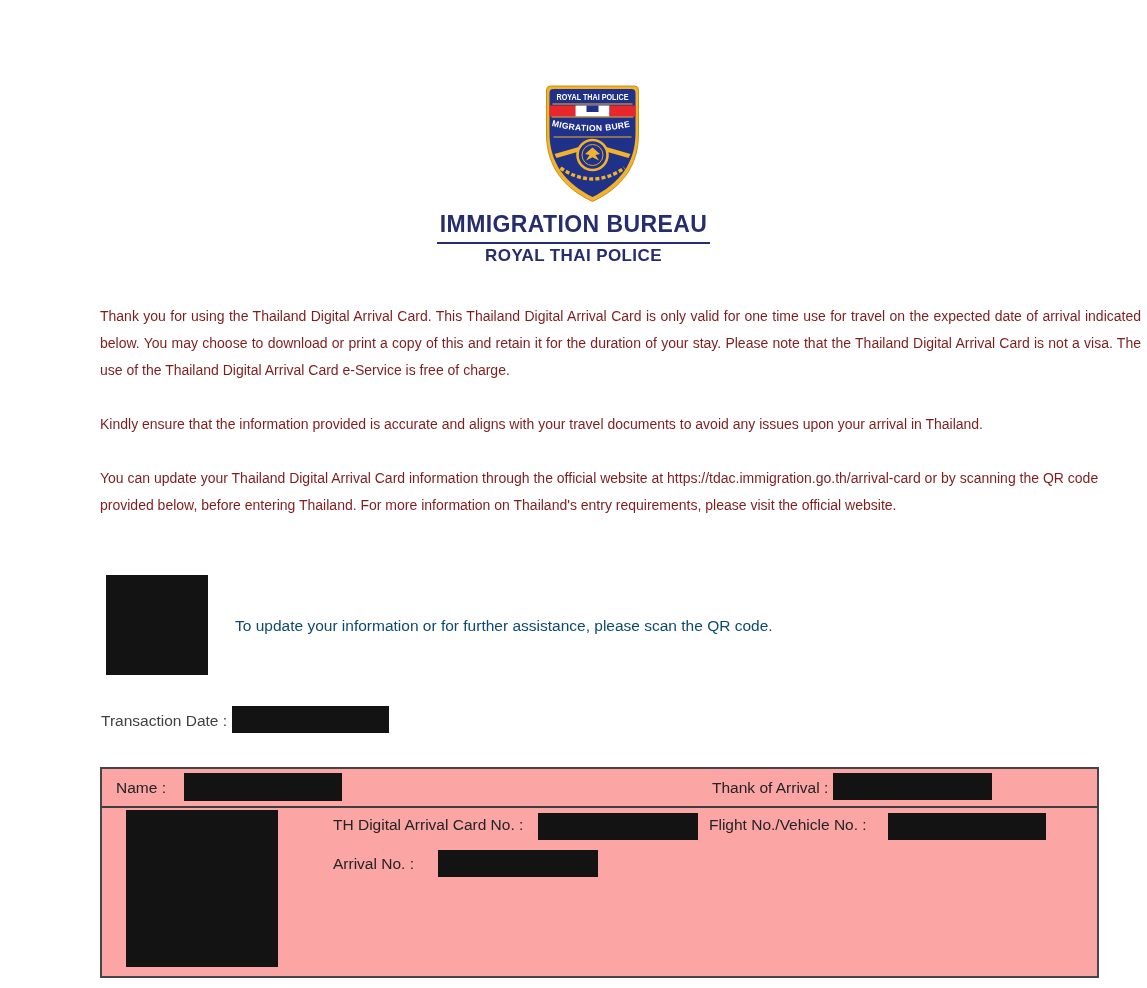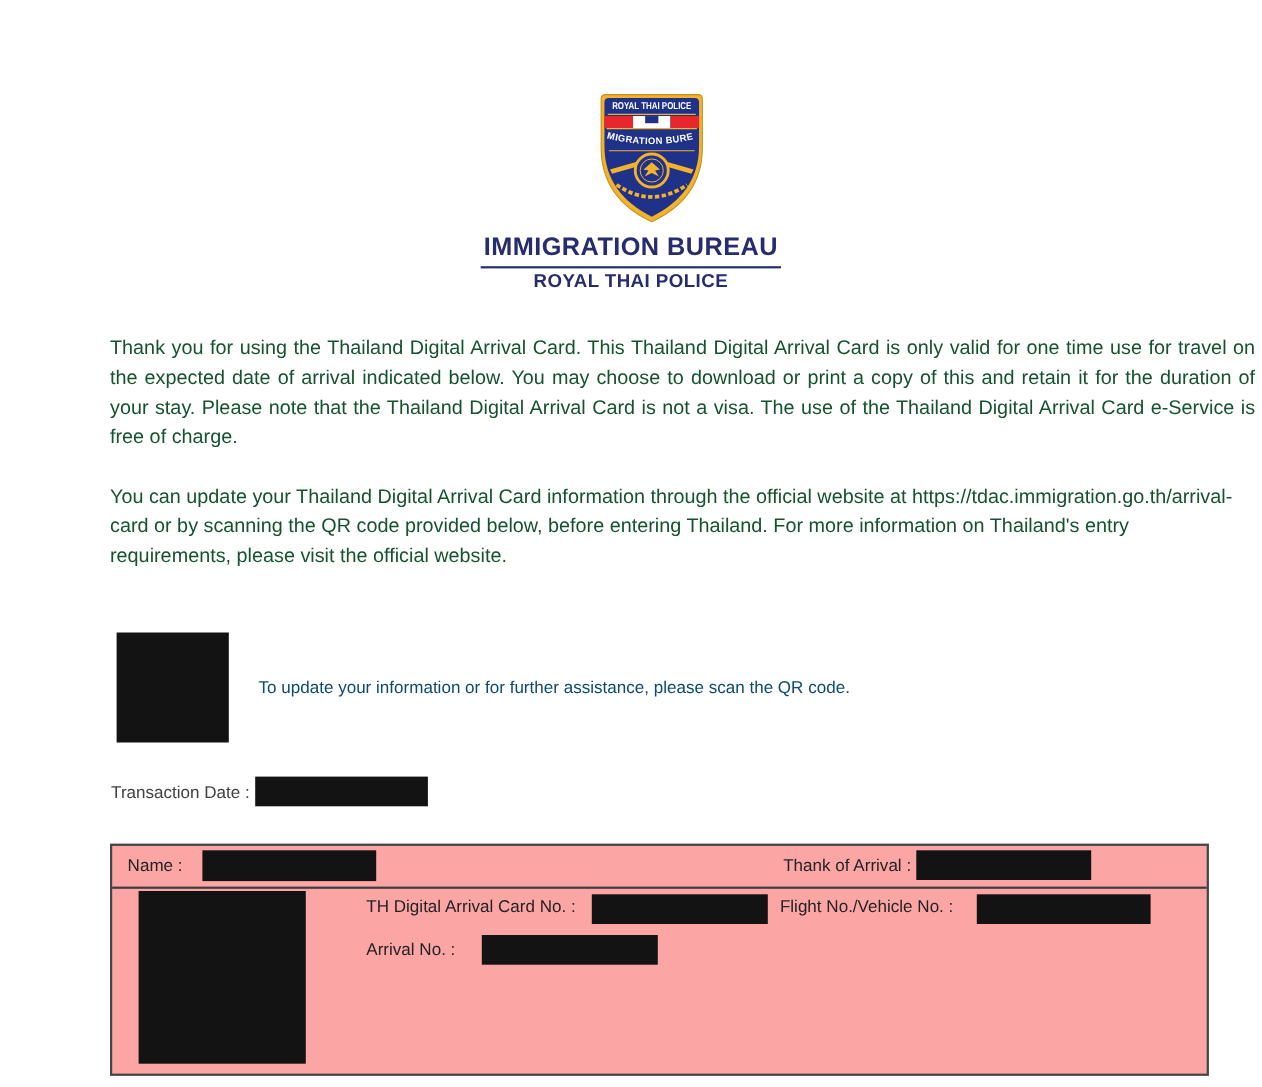--- a/index.html
+++ b/index.html
@@ -12,21 +12,21 @@
   .brand-title {
     position:absolute; left:0; top:211px; width:100%; text-align:center;
     color:#262d6e; font-size:23px; font-weight:bold; letter-spacing:0.4px;
   }
   .brand-title span { display:inline-block; padding:0 3px 6px 3px; border-bottom:2px solid #262d6e; line-height:1; }
   .brand-sub {
     position:absolute; left:0; top:247px; width:100%; text-align:center;
     color:#262d6e; font-size:17px; font-weight:bold; letter-spacing:0.4px; line-height:1;
   }
   
-  .body-text { position:absolute; left:100px; top:303px; width:1041px; color:#14532d; font-size:18px; line-height:27px; }
+  .body-text { position:absolute; left:100px; top:303px; width:1041px; color:#7f1d1d; font-size:14px; line-height:27px; }
   .body-text p { margin:0 0 27px 0; }
   .body-text p.just { text-align:justify; }
   
   .redact { position:absolute; background:#131313; }
   .qr-box   { left:106px; top:575px; width:102px; height:100px; }
   .qr-caption { position:absolute; left:235px; top:615px; color:#0c4a6e; font-size:15.5px; line-height:22px; }
   .tx-label { position:absolute; left:101px; top:708px; color:#414144; font-size:15.5px; line-height:26px; }
   .tx-value { left:232px; top:706px; width:157px; height:27px; }
   
   .card-table {
@@ -87,20 +87,21 @@
     <path d="M16,84 Q48,106 80,84" stroke="#f1b32b" stroke-width="3.4" fill="none" stroke-dasharray="4 2.2"></path>
   </svg>
 
   <div class="brand-title">
     <span>IMMIGRATION BUREAU</span>
   </div>
   <div class="brand-sub">ROYAL THAI POLICE</div>
 
   <div class="body-text">
     <p class="just">Thank you for using the Thailand Digital Arrival Card. This Thailand Digital Arrival Card is only valid for one time use for travel on the expected date of arrival indicated below. You may choose to download or print a copy of this and retain it for the duration of your stay. Please note that the Thailand Digital Arrival Card is not a visa. The use of the Thailand Digital Arrival Card e-Service is free of charge.</p>
+    <p class="just">Kindly ensure that the information provided is accurate and aligns with your travel documents to avoid any issues upon your arrival in Thailand.</p>
     <p>You can update your Thailand Digital Arrival Card information through the official website at https://tdac.immigration.go.th/arrival-card or by scanning the QR code provided below, before entering Thailand. For more information on Thailand's entry requirements, please visit the official website.</p>
   </div>
 
   <div class="redact qr-box"></div>
   <div class="qr-caption">To update your information or for further assistance, please scan the QR code.</div>
 
   <div class="tx-label">Transaction Date :</div>
   <div class="redact tx-value"></div>
 
   <div class="card-table">

